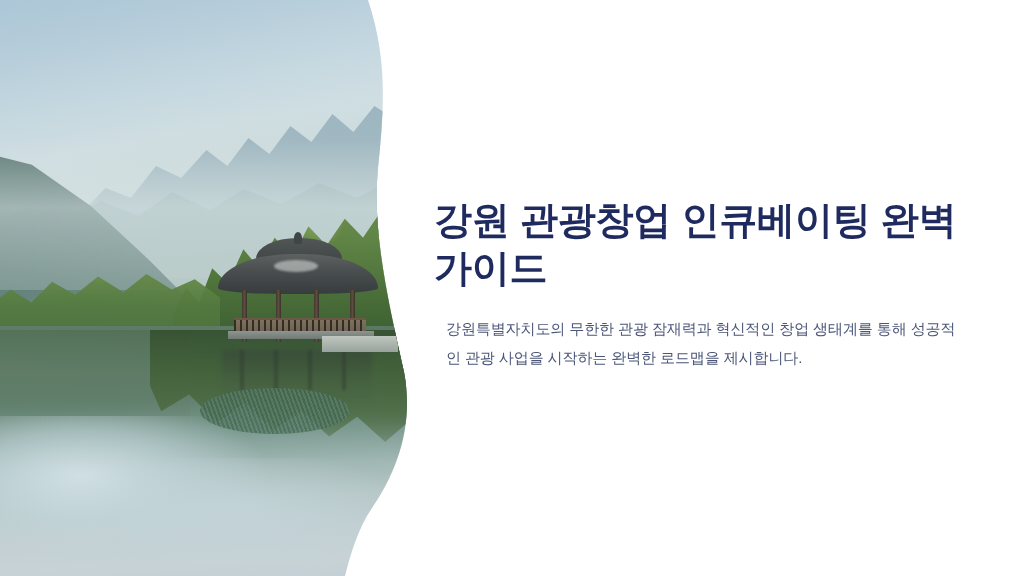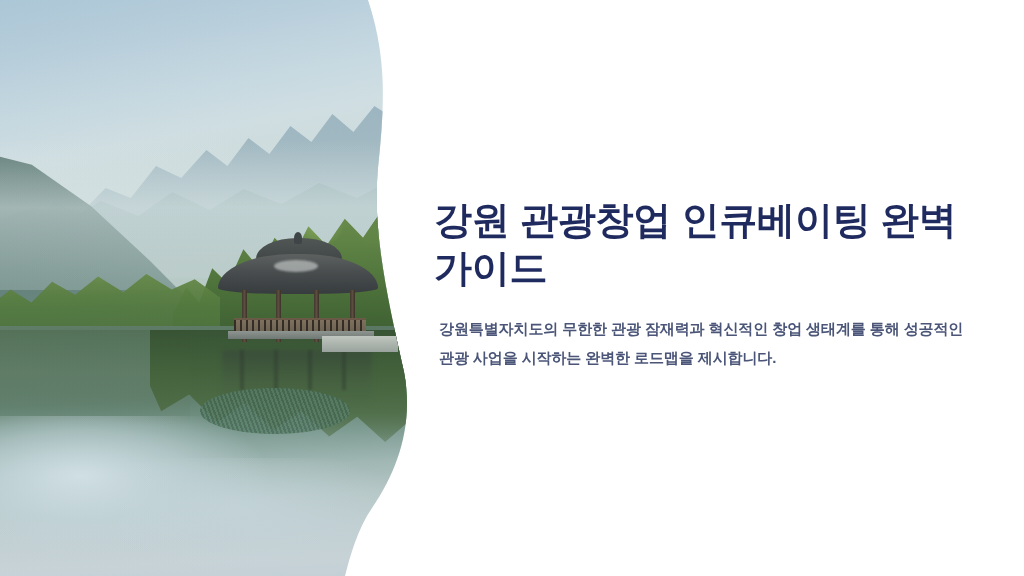--- a/index.html
+++ b/index.html
@@ -306,24 +306,24 @@
     margin: 0;
     font-size: 38px;
     line-height: 48px;
     font-weight: 700;
     letter-spacing: -0.2px;
     color: #1f2a5e;
     white-space: pre-line;
   }
 
   .slide-subtitle {
-    margin: 22px 0 0 5px;
+    margin: 22px 0 0 12px;
     font-size: 15px;
     line-height: 29px;
-    font-weight: 700;
+    font-weight: 400;
     letter-spacing: -0.1px;
     color: #4a5578;
     max-width: 534px;
   }
 </style>
 </head>
 <body>
 
 <div id="slide">
 

